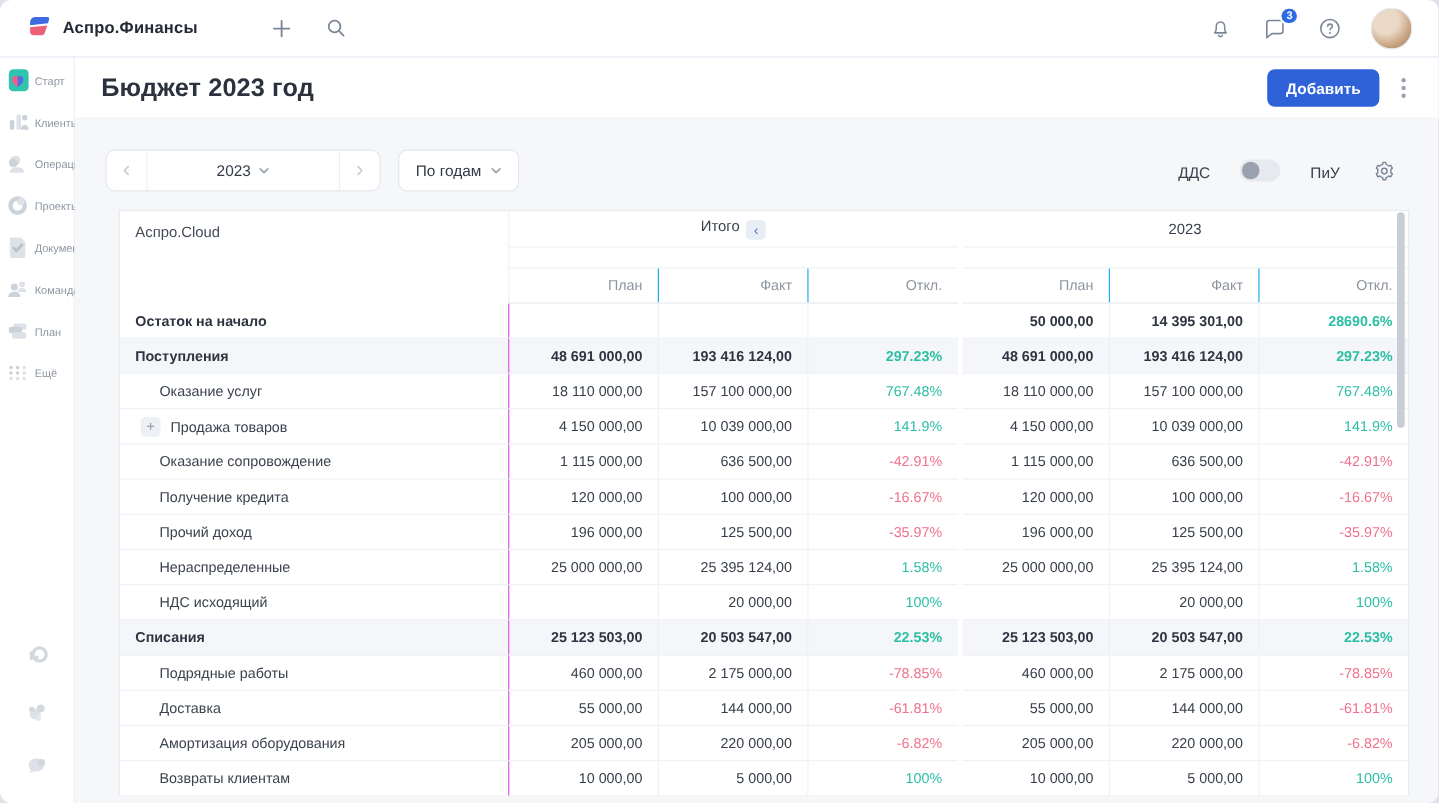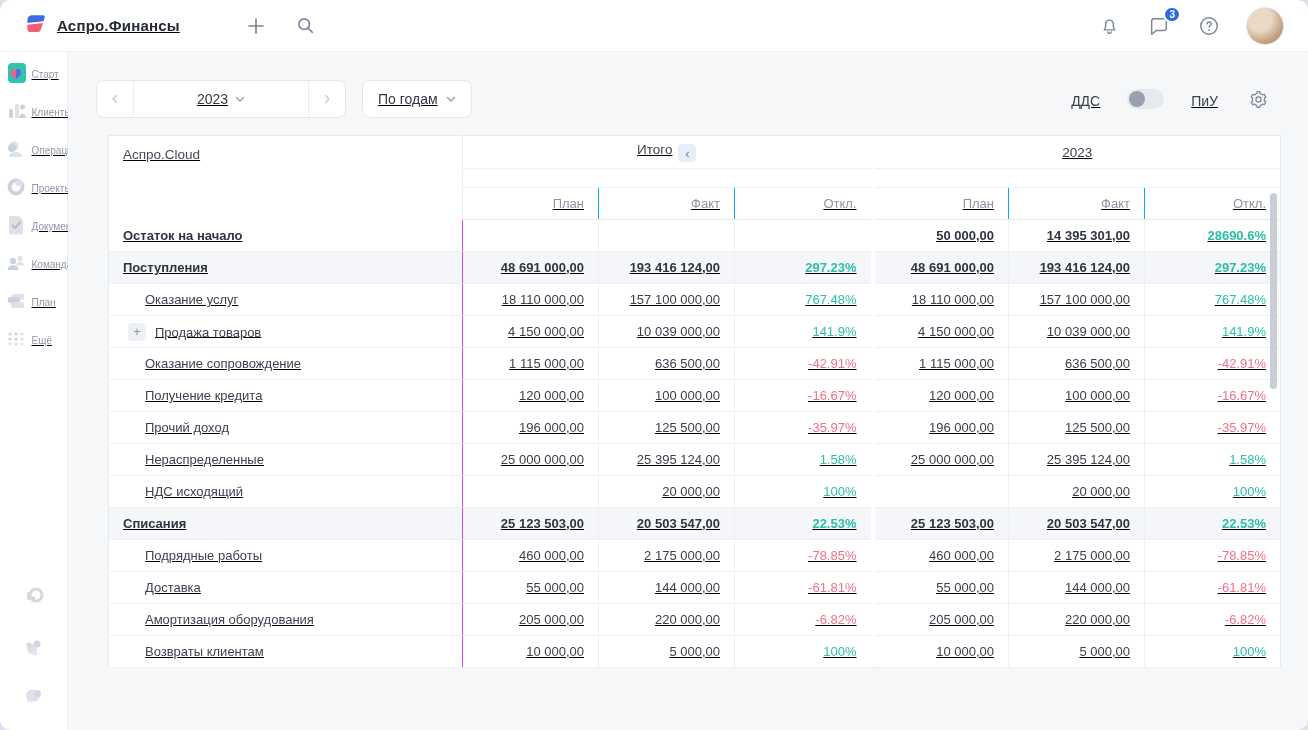--- a/index.html
+++ b/index.html
@@ -1,17 +1,17 @@
 <!DOCTYPE html>
 <html><head>
 <meta charset="utf-8">
 <style>
   * { margin:0; padding:0; box-sizing:border-box; }
   html,body { width:1308px; height:730px; overflow:hidden; background:#dfe3e9; font-family:"Liberation Sans", sans-serif; }
-  .app { position:absolute; inset:0; background:#f0abfc; border-radius:10px; overflow:hidden;text-decoration:underline; }
+  .app { position:absolute; inset:0; background:#f0abfc; border-radius:10px; overflow:hidden; }
 
   
   .topbar { height:52px; background:#fff; border-bottom:1px solid #eceff3; display:flex; align-items:center; padding:0 24px; position:relative; z-index:5; }
   .brand { display:flex; align-items:center; gap:10px; }
   .brand-name { font-size:15px; font-weight:700; color:#232a34; letter-spacing:.2px; }
   .topbar-actions { display:flex; align-items:center; gap:26px; margin-left:64px; }
   .icon-btn { background:none; border:none; cursor:pointer; display:flex; align-items:center; justify-content:center; padding:2px; position:relative; color:#7b8698; }
   .topbar-right { margin-left:auto; display:flex; align-items:center; gap:24px; }
   .badge { position:absolute; top:-7px; right:-9px; min-width:17px; height:17px; border-radius:9px; background:#2d6be4; color:#fff; font-size:10px; font-weight:700; display:flex; align-items:center; justify-content:center; padding:0 4px; border:2px solid #fff; }
   .avatar { width:38px; height:38px; border-radius:50%; background:radial-gradient(circle at 35% 30%, #e9d9c6 0 35%, #cfae8e 60%, #9b7450 100%); border:1px solid #e4e7eb; cursor:pointer; }
@@ -238,20 +238,31 @@
         <button class="icon-btn">
           <svg width="26" height="26" viewBox="0 0 26 26" fill="#d3d8de">
               <path d="M5 11.5C5 8 8 5.5 12 5.5s7 2.5 7 6-3 6-7 6c-.8 0-1.6-.1-2.3-.3L6 19l1-2.8c-1.3-1.1-2-2.8-2-4.7Z" fill="#dde2e8"></path>
               <circle cx="16.5" cy="9.5" r="3.5"></circle>
             </svg>
         </button>
       </div>
     </nav>
 
     <main class="main">
+      <div class="page-header">
+        <h1 class="page-title">Бюджет 2023 год</h1>
+        <div class="ph-right">
+          <button class="btn-primary">Добавить</button>
+          <button class="kebab">
+              <i></i>
+              <i></i>
+              <i></i>
+            </button>
+        </div>
+      </div>
 
       <div class="content">
         <div class="filter-bar">
           <div class="year-pager">
             <button class="pager-btn prev">
               <svg class="chev" viewBox="0 0 10 10" fill="none">
                   <path d="M6.5 1.5 3 5l3.5 3.5" stroke="#c7cdd6" stroke-width="1.6" stroke-linecap="round" stroke-linejoin="round"></path>
                 </svg>
             </button>
             <button class="year-value">

